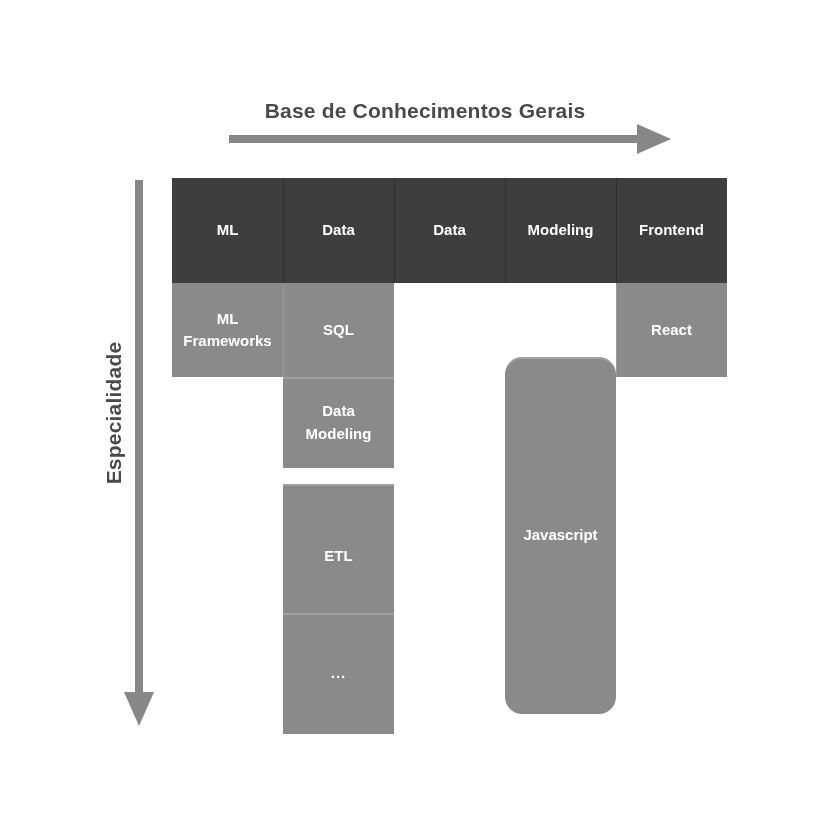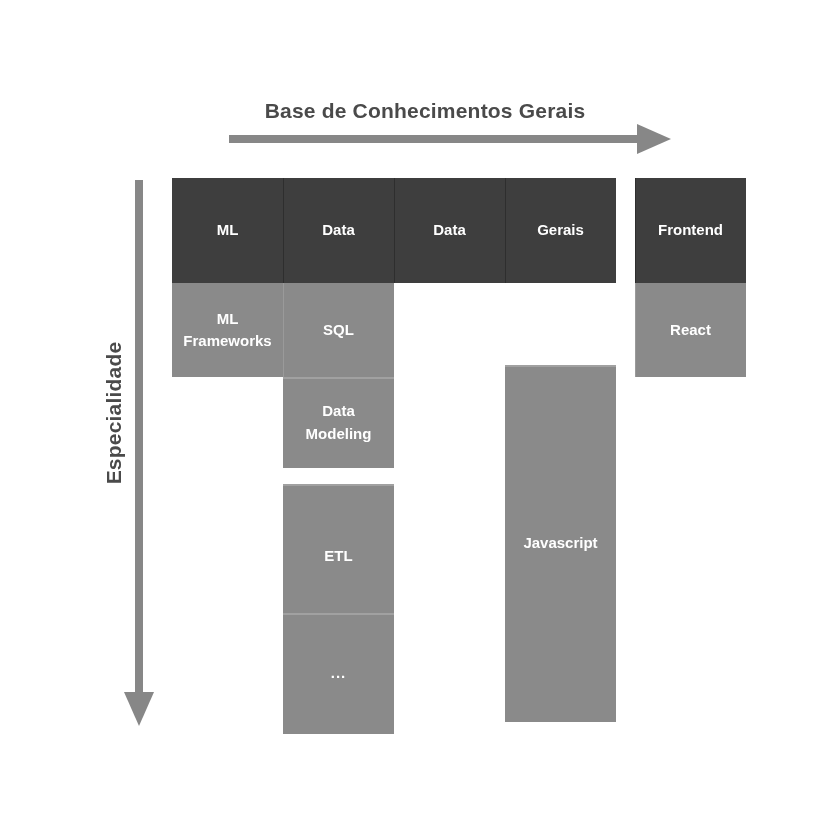--- a/index.html
+++ b/index.html
@@ -70,47 +70,47 @@
     text-align: center;
     color: var(--cell-text, #ffffff);
     font-weight: 700; font-size: 15px; line-height: 1.5;
     padding: 0 6px;
   }
   .hcell { top: 178px; height: 105px; background: var(--header-bg, #3e3e3e); }
   .cell  { background: var(--cell-bg, #8a8a8a); }
   .r2    { top: 283px; height: 94px; }
 
   .c0 { left: 172px; } .c1 { left: 283px; } .c2 { left: 394px; }
-  .c3 { left: 505px; } .c4 { left: 616px; margin-left: 19px; }
+  .c3 { left: 505px; } .c4 { left: 616px; }
 
   .hcell.c1, .hcell.c2, .hcell.c3, .hcell.c4 { box-shadow: inset 1px 0 0 rgba(0,0,0,0.25); }
   .r2.c1, .r2.c2, .r2.c3, .r2.c4 { box-shadow: inset 1px 0 0 rgba(255,255,255,0.14); }
 
   .e-dm   { top: 377px; height: 91px;  box-shadow: inset 0 2px 0 rgba(255,255,255,0.20); }
   .e-etl  { top: 484px; height: 145px; box-shadow: inset 0 2px 0 rgba(255,255,255,0.20); }
   .e-more { top: 613px; height: 121px; box-shadow: inset 0 2px 0 rgba(255,255,255,0.20); letter-spacing: 1px; }
-  .e-js   { top: 365px; height: 357px; box-shadow: inset 0 2px 0 rgba(255,255,255,0.20); }
+  .e-js   { top: 357px; height: 357px; box-shadow: inset 0 2px 0 rgba(255,255,255,0.20); border-radius: 17px; }
 </style>
 </head>
 <body>
 
 <div class="canvas">
 
   <div class="h-title">Base de Conhecimentos Gerais</div>
   <div class="h-shaft"></div>
   <div class="h-head"></div>
 
   <div class="v-title">Especialidade</div>
   <div class="v-shaft"></div>
   <div class="v-head"></div>
 
   <div class="hcell c1">Data</div>
   <div class="hcell c0">ML</div>
   <div class="hcell c2">Data</div>
-  <div class="hcell c3">Gerais</div>
+  <div class="hcell c3">Modeling</div>
   <div class="hcell c4">Frontend</div>
 
   <div class="cell r2 c1">SQL</div>
   <div class="cell r2 c0">ML Frameworks</div>
   <div class="cell e-dm c1">Data Modeling</div>
 
   <div class="cell r2 c4">React</div>
   <div class="cell e-etl c1">ETL</div>
   <div class="cell e-more c1">...</div>
 

